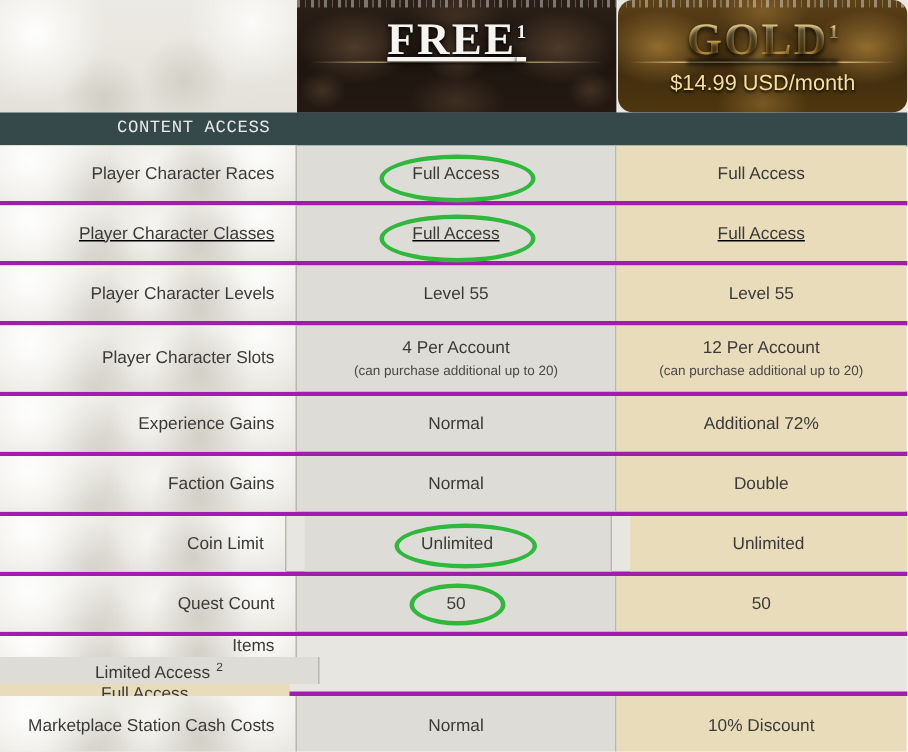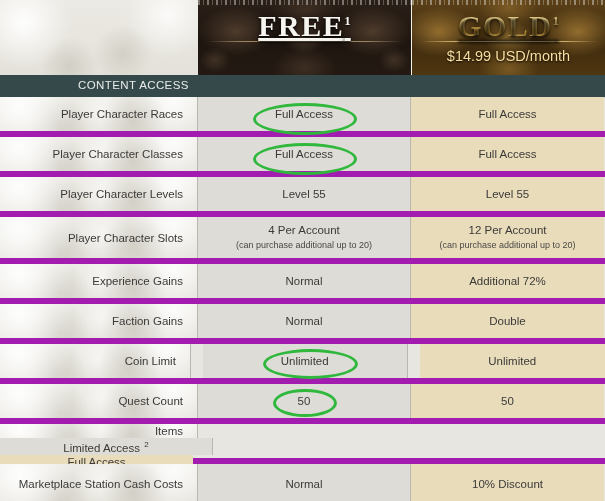--- a/index.html
+++ b/index.html
@@ -72,20 +72,21 @@
     left: 412px;
     width: 193px;
     background-color: #4a3413;
     background-image:
       radial-gradient(ellipse 60px 40px at 14% 42%, rgba(168,126,54,.78) 0%, rgba(168,126,54,0) 62%),
       radial-gradient(ellipse 60px 40px at 86% 42%, rgba(168,126,54,.78) 0%, rgba(168,126,54,0) 62%),
       radial-gradient(ellipse 46px 30px at 50% 10%, rgba(140,104,44,.7) 0%, rgba(140,104,44,0) 66%),
       radial-gradient(ellipse 46px 30px at 50% 92%, rgba(140,104,44,.7) 0%, rgba(140,104,44,0) 66%),
       radial-gradient(ellipse 34px 26px at 50% 50%, rgba(196,154,70,.5) 0%, rgba(196,154,70,0) 72%),
       linear-gradient(180deg, #5c4118 0%, #3d2a0f 52%, #4e360f 100%);
+    border-radius: 10px;
   }
   
   .banner .torn-top {
     position: absolute;
     left: 0; top: 0;
     width: 100%;
     height: 5px;
     background:
       repeating-linear-gradient(90deg,
         rgba(255,255,255,.55) 0px, rgba(255,255,255,.55) 2px,
@@ -178,20 +179,21 @@
 
   
   .section-bar {
     position: absolute;
     left: 0;
     top: 75px;
     width: 605px;
     height: 22px;
     background: #36494a;
     border-bottom: 1px solid #c9c7c0;
+    font-family: Liberation Mono, monospace;
   }
   .section-bar .section-label {
     position: absolute;
     left: 78px;
     top: 4px;
     font-size: 11.5px;
     letter-spacing: .4px;
     color: #e9eceb;
   }
 
@@ -199,21 +201,21 @@
   .table {
     position: absolute;
     left: 0;
     top: 97px;
     width: 605px;
   }
   .row {
     position: relative;
     display: flex;
     width: 605px;
-    border-bottom: 6px solid #a21caf;
+    border-bottom: 3px solid #a21caf;
     box-sizing: border-box;
   }
   .row:last-child { border-bottom: none; }
 
   .cell {
     box-sizing: border-box;
     display: flex;
     flex-direction: column;
     align-items: center;
     justify-content: center;
@@ -305,21 +307,21 @@
           <div class="cell-main">Player Character Races</div>
         </div>
         <div class="cell cell-free">
           <div class="cell-main">Full Access</div>
           <div class="ellipse" style="left: 55px; top: 6px; width: 104px; height: 32px; border-color: rgb(47, 184, 60);"></div>
         </div>
         <div class="cell cell-gold">
           <div class="cell-main">Full Access</div>
         </div>
       </div>
-      <div class="row" style="height: 40px;">
+      <div class="row" style="height: 40px; text-decoration: underline;">
         <div class="cell cell-label">
           <div class="cell-main">Player Character Classes</div>
         </div>
         <div class="cell cell-free">
           <div class="cell-main">Full Access</div>
           <div class="ellipse" style="left: 55px; top: 6px; width: 104px; height: 32px; border-color: rgb(47, 184, 60);"></div>
         </div>
         <div class="cell cell-gold">
           <div class="cell-main">Full Access</div>
         </div>

